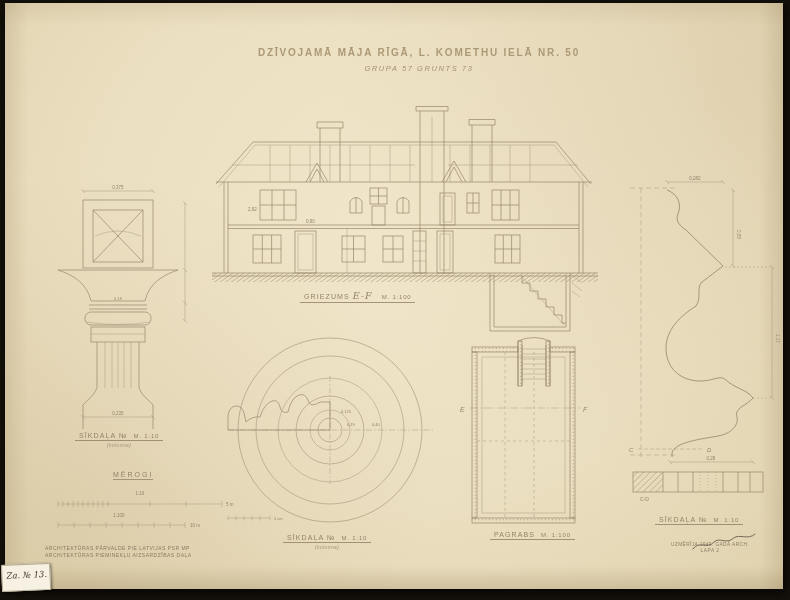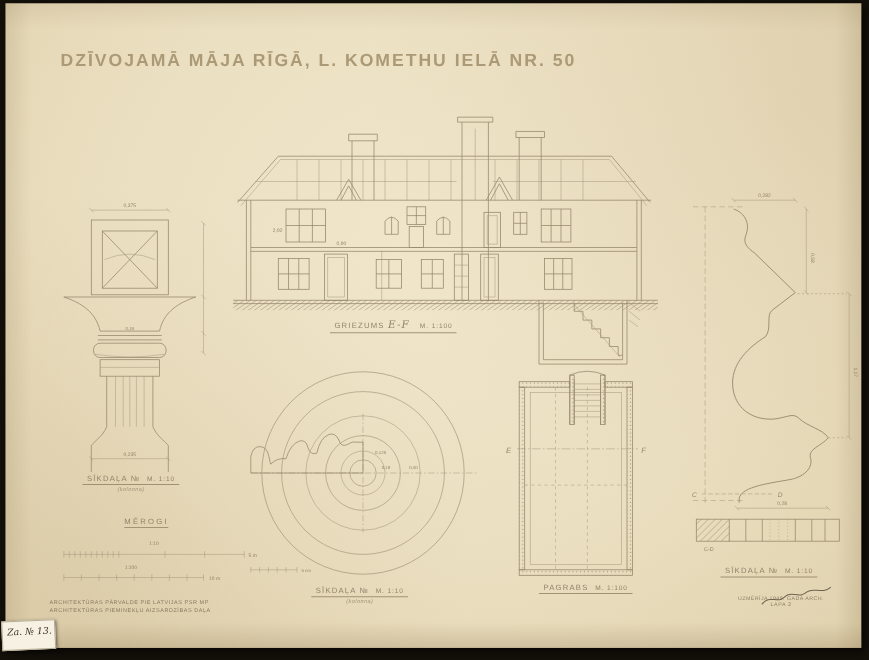--- a/index.html
+++ b/index.html
@@ -9,22 +9,22 @@
          background:radial-gradient(ellipse at 50% 38%, #f1e6ca 0%, #ebdfc1 55%, #e0d2ae 100%);
          box-shadow:2px 3px 9px rgba(0,0,0,.75);}
   .paper::before{content:"";position:absolute;inset:0;pointer-events:none;
      background:
        radial-gradient(circle at 10% 88%, rgba(150,120,70,.10), transparent 40%),
        radial-gradient(circle at 92% 16%, rgba(150,120,70,.09), transparent 45%),
        linear-gradient(90deg, rgba(115,92,52,.14), transparent 3%, transparent 97%, rgba(115,92,52,.16)),
        linear-gradient(0deg, rgba(115,92,52,.20), transparent 4%, transparent 96%, rgba(115,92,52,.10));}
   .abs{position:absolute;}
   
-  .title-main{left:50px;right:0;top:44px;text-align:left;
-     font-size:16px;font-weight:700;letter-spacing:1.8px;color:#ac9a77;}
+  .title-main{left:50px;right:0;top:44px;text-align:center;
+     font-size:10px;font-weight:700;letter-spacing:1.8px;color:#ac9a77;}
   .title-sub{left:50px;right:0;top:61px;text-align:center;font-style:italic;
      font-size:7.5px;letter-spacing:1.6px;color:#a59272;}
   .cap{color:#93836a;font-size:7px;letter-spacing:1.1px;white-space:nowrap;}
   .capline{border-bottom:1px solid rgba(138,122,95,.75);padding:0 4px 1px 4px;display:inline-block;}
   .capscale{font-size:6px;letter-spacing:.8px;margin-left:6px;}
   .capsub{text-align:center;font-size:5px;letter-spacing:.4px;color:#a4947a;font-style:italic;margin-top:1px;}
   .sec-id{font-family:"DejaVu Serif",serif;font-style:italic;font-size:9.5px;letter-spacing:1px;margin:16px 3px;}
   .merogi{color:#93836a;font-size:7px;letter-spacing:2px;border-bottom:1px solid rgba(138,122,95,.7);
      padding-bottom:1px;}
   .org{font-size:5px;line-height:7px;letter-spacing:.5px;color:#8a7b63;white-space:nowrap;}
@@ -56,20 +56,21 @@
       </pattern>
       <pattern id="dots" width="3.5" height="3.5" patternUnits="userSpaceOnUse">
         <circle cx="1.2" cy="1.2" r=".5" fill="#8e7f64"></circle>
       </pattern>
     </defs>
   </svg>
 
   <div class="paper">
 
     <div class="abs title-main">DZĪVOJAMĀ MĀJA RĪGĀ, L. KOMETHU IELĀ NR. 50</div>
+    <div class="abs title-sub">GRUPA 57   GRUNTS 73</div>
 
     <svg class="abs" style="left:48px;top:178px" width="150" height="265">
       <g class="ln">
         <rect x="30" y="19" width="70" height="68"></rect>
         <rect x="40" y="29" width="50" height="52"></rect>
         <path d="M40,29 L90,81 M90,29 L40,81"></path>
         <path class="ln-lt" d="M42,55 Q65,45 88,55"></path>
       </g>
       <g class="ln">
         <path d="M5,89 H125"></path>

